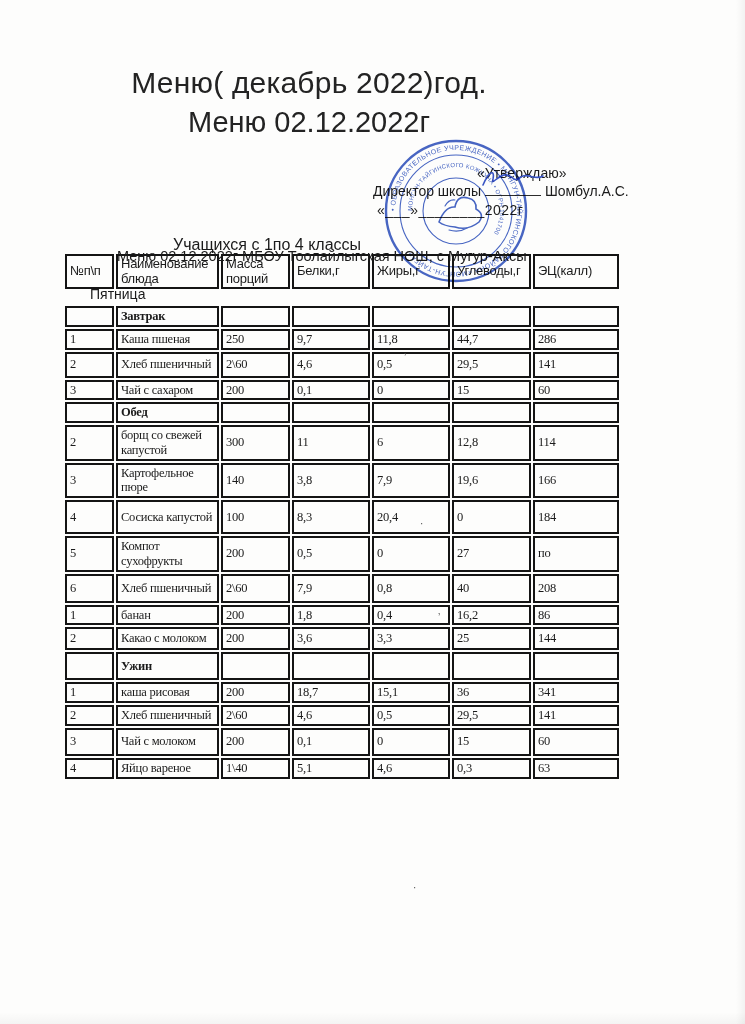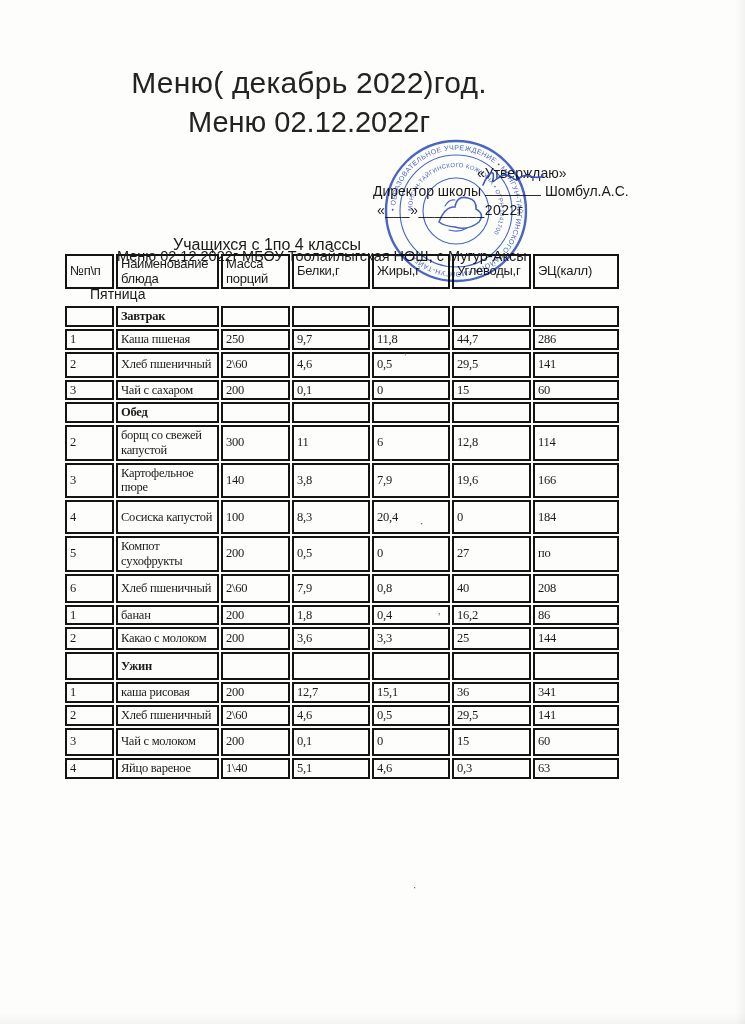--- a/index.html
+++ b/index.html
@@ -251,21 +251,21 @@
           <td></td>
           <td></td>
           <td></td>
           <td></td>
           <td></td>
         </tr>
         <tr class="item">
           <td>1</td>
           <td>каша рисовая</td>
           <td>200</td>
-          <td>12,7</td>
+          <td>18,7</td>
           <td>15,1</td>
           <td>36</td>
           <td>341</td>
         </tr>
         <tr class="item">
           <td>2</td>
           <td>Хлеб пшеничный</td>
           <td>2\60</td>
           <td>4,6</td>
           <td>0,5</td>

